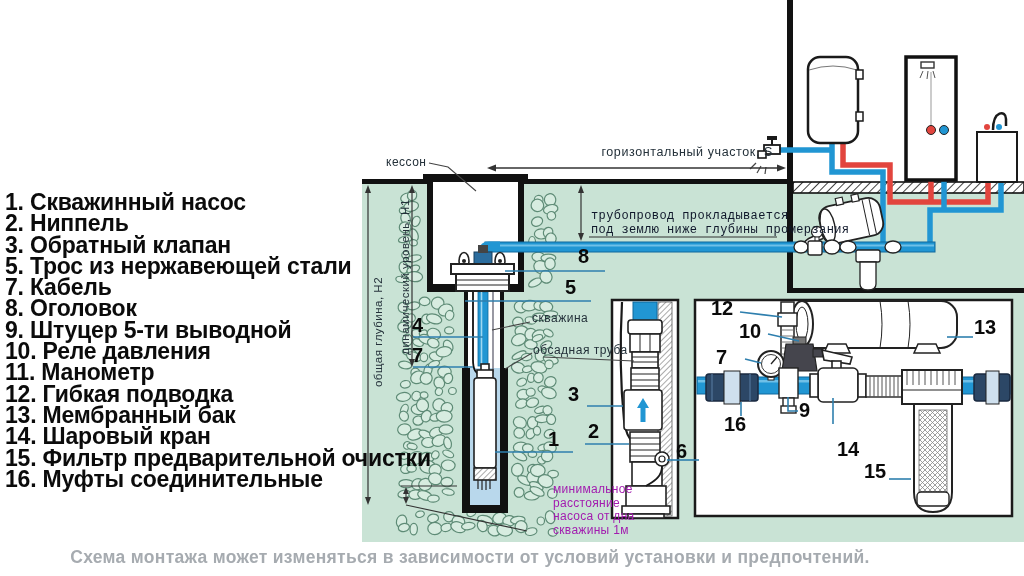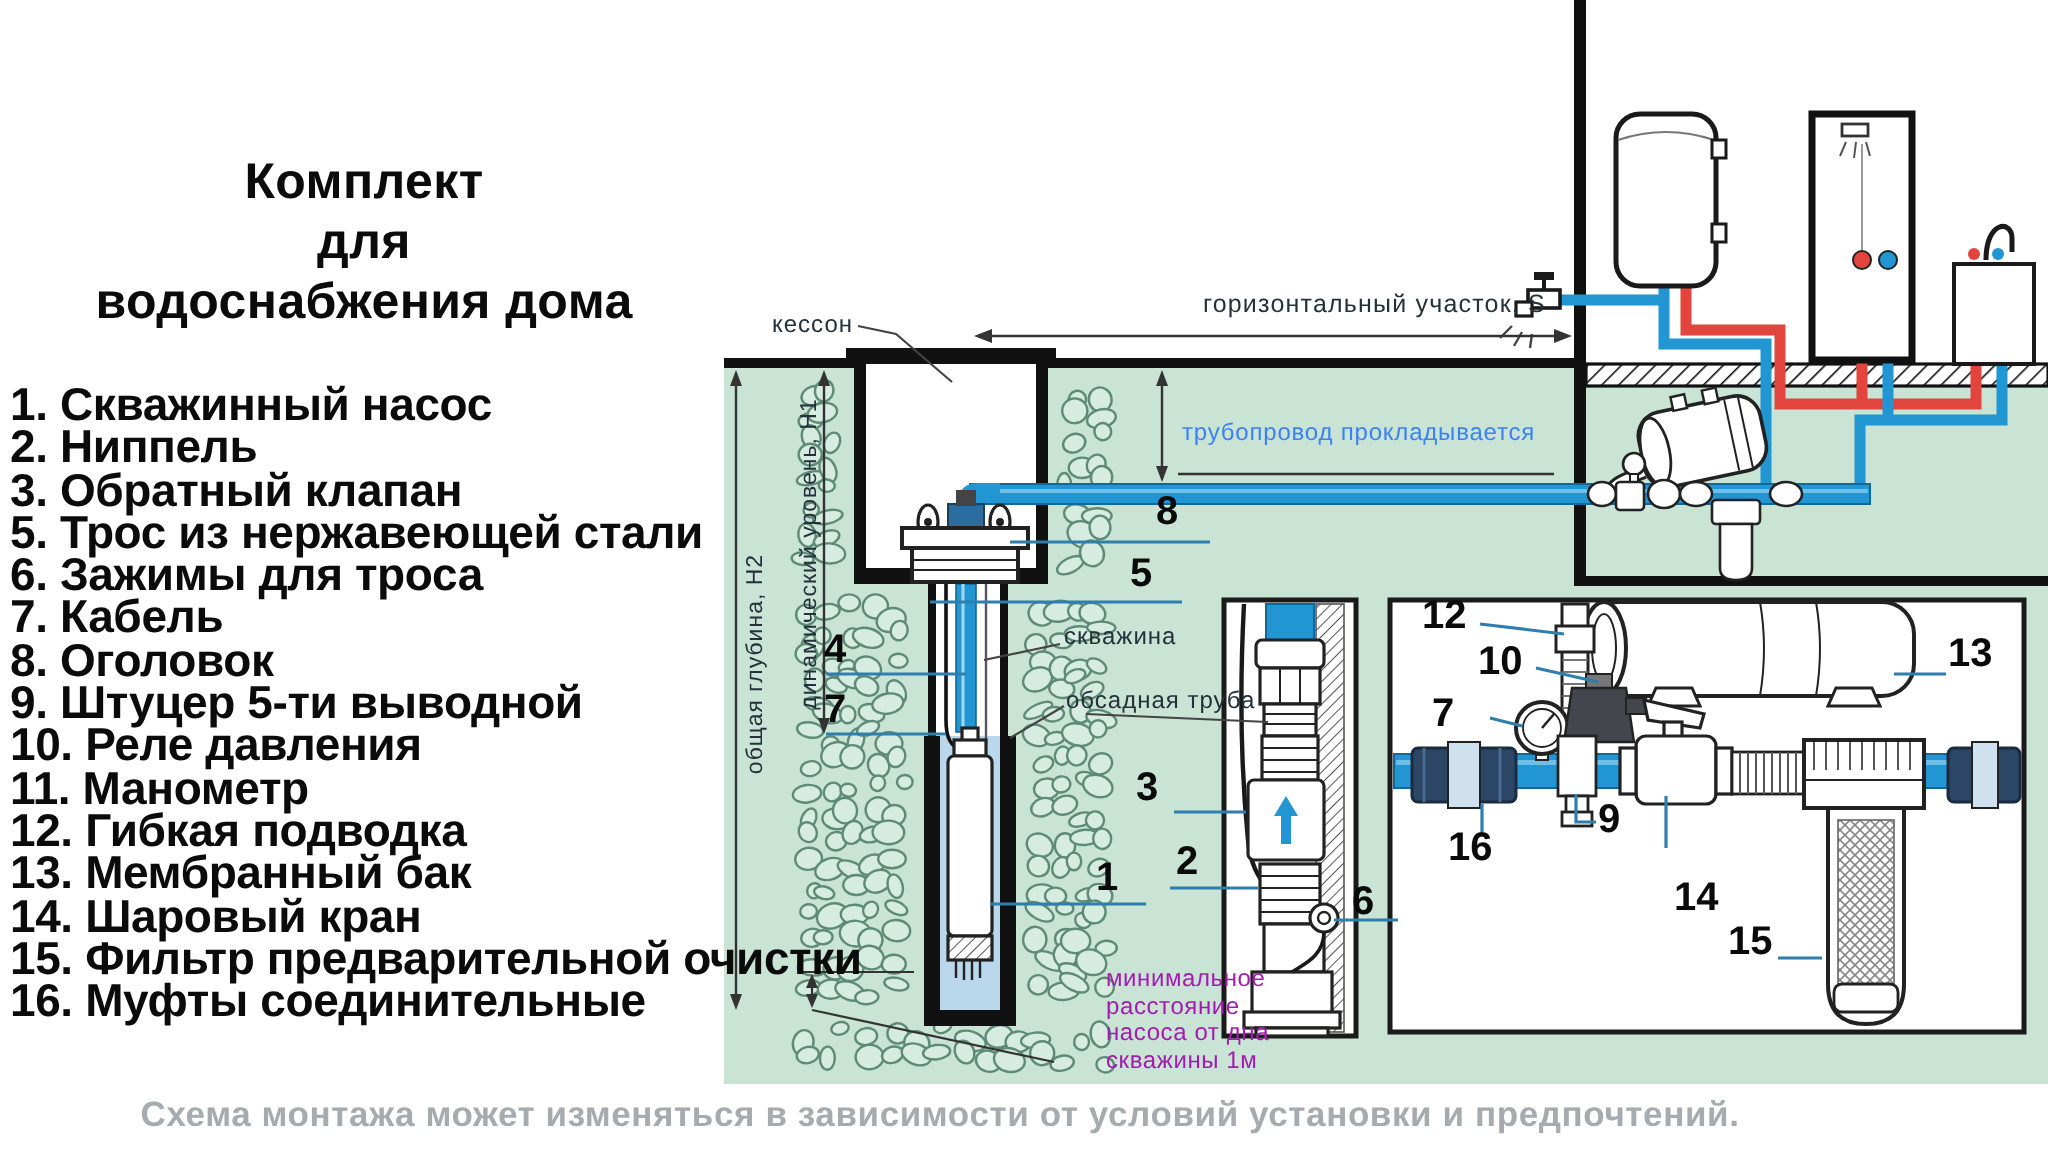--- a/index.html
+++ b/index.html
@@ -6,21 +6,21 @@
   #canvas{position:relative;width:1024px;height:576px;background:#ffffff;overflow:hidden;
           font-family:"Liberation Sans","DejaVu Sans",sans-serif;}
   svg.diagram{position:absolute;left:0;top:0;}
   .title-block{position:absolute;left:8px;top:76px;width:348px;text-align:center;
                font-weight:bold;font-size:25px;line-height:30px;color:#0b0b0b;letter-spacing:0.2px;}
   .legend{position:absolute;left:5px;top:192px;width:356px;}
   .legend-item{font-weight:bold;font-size:23px;line-height:21.3px;color:#0b0b0b;white-space:nowrap;letter-spacing:-0.2px;}
   .dlabel{position:absolute;font-size:12px;color:#24313a;white-space:nowrap;letter-spacing:0.5px;}
   .vwrap{position:absolute;transform:rotate(-90deg);text-align:center;}
   .vwrap .dlabel-v{font-size:11.5px;color:#24313a;letter-spacing:0.5px;white-space:nowrap;}
-  .note-block{position:absolute;left:591px;top:209px;font-size:12px;line-height:14px;color:#3b82f6;letter-spacing:0.4px;white-space:nowrap;}
+  .note-block{position:absolute;left:591px;top:209px;font-size:12px;line-height:14px;color:#0f172a;letter-spacing:0.4px;white-space:nowrap;font-family:Liberation Mono, monospace;}
   .mindist{position:absolute;left:553px;top:483px;width:88px;font-size:12px;line-height:13.5px;color:#a21caf;letter-spacing:0.3px;}
   .part-num{position:absolute;font-weight:bold;font-size:20px;color:#0a0a0a;line-height:20px;}
   .caption{position:absolute;left:0;top:547px;width:940px;text-align:center;
            font-weight:bold;font-size:17.5px;color:#a6abb0;letter-spacing:0.3px;}
   .slabel{position:absolute;left:505px;top:145px;width:268px;text-align:right;font-size:12.5px;color:#24313a;letter-spacing:0.6px;white-space:nowrap;}
 </style>
 </head>
 <body>
 
 <div id="canvas">
@@ -571,48 +571,43 @@
     </g>
 
     <g stroke="#444" stroke-width="1.1" fill="none">
       <polyline points="429,163 448,167 476,191"></polyline>
       <line x1="530" y1="322" x2="492" y2="330"></line>
       <line x1="532" y1="353" x2="505" y2="369"></line>
       <line x1="543" y1="357" x2="634" y2="361"></line>
     </g>
   </svg>
 
-  <div class="title-block">
-    <div>Комплект</div>
-    <div>для</div>
-    <div>водоснабжения дома</div>
-  </div>
 
   <div class="legend">
       <div class="legend-item">1. Скважинный насос</div>
       <div class="legend-item">2. Ниппель</div>
       <div class="legend-item">3. Обратный клапан</div>
       <div class="legend-item">5. Трос из нержавеющей стали</div>
-      <div class="legend-item">6. Зажимы для троса</div>
       <div class="legend-item">7. Кабель</div>
       <div class="legend-item">8. Оголовок</div>
       <div class="legend-item">9. Штуцер 5-ти выводной</div>
       <div class="legend-item">10. Реле давления</div>
       <div class="legend-item">11. Манометр</div>
       <div class="legend-item">12. Гибкая подводка</div>
       <div class="legend-item">13. Мембранный бак</div>
       <div class="legend-item">14. Шаровый кран</div>
       <div class="legend-item">15. Фильтр предварительной очистки</div>
       <div class="legend-item">16. Муфты соединительные</div>
     </div>
 
   <div class="dlabel" style="left:386px;top:155px;">кессон</div>
   <div class="slabel">горизонтальный участок,  S</div>
   <div class="note-block">
     <div>трубопровод прокладывается</div>
+    <div>под землю ниже глубины промерзания</div>
   </div>
   <div class="dlabel" style="left:532px;top:311px;">скважина</div>
   <div class="dlabel" style="left:533px;top:343px;">обсадная труба</div>
   <div class="mindist">минимальное расстояние насоса от дна скважины 1м</div>
 
   <div class="vwrap" style="left:297px;top:323px;width:160px;">
     <span class="dlabel-v">общая глубина, Н2</span>
   </div>
   <div class="vwrap" style="left:319px;top:268px;width:170px;">
     <span class="dlabel-v">динамический уровень, Н1</span>

